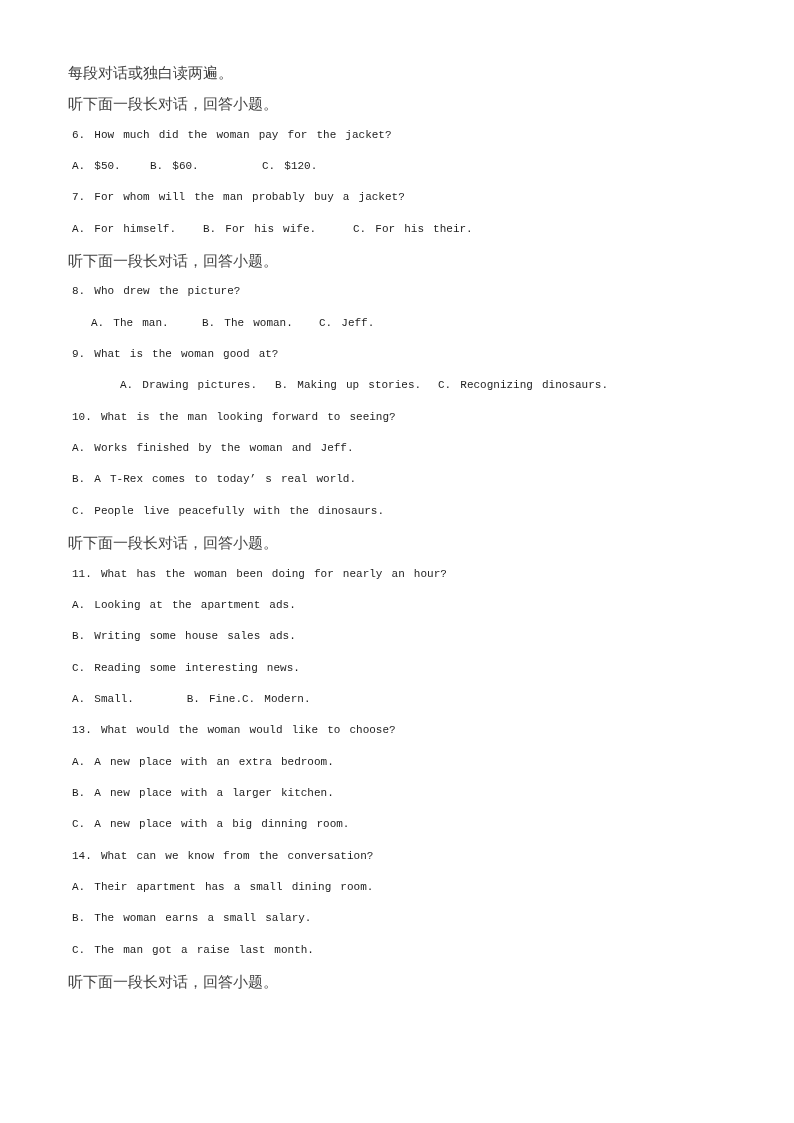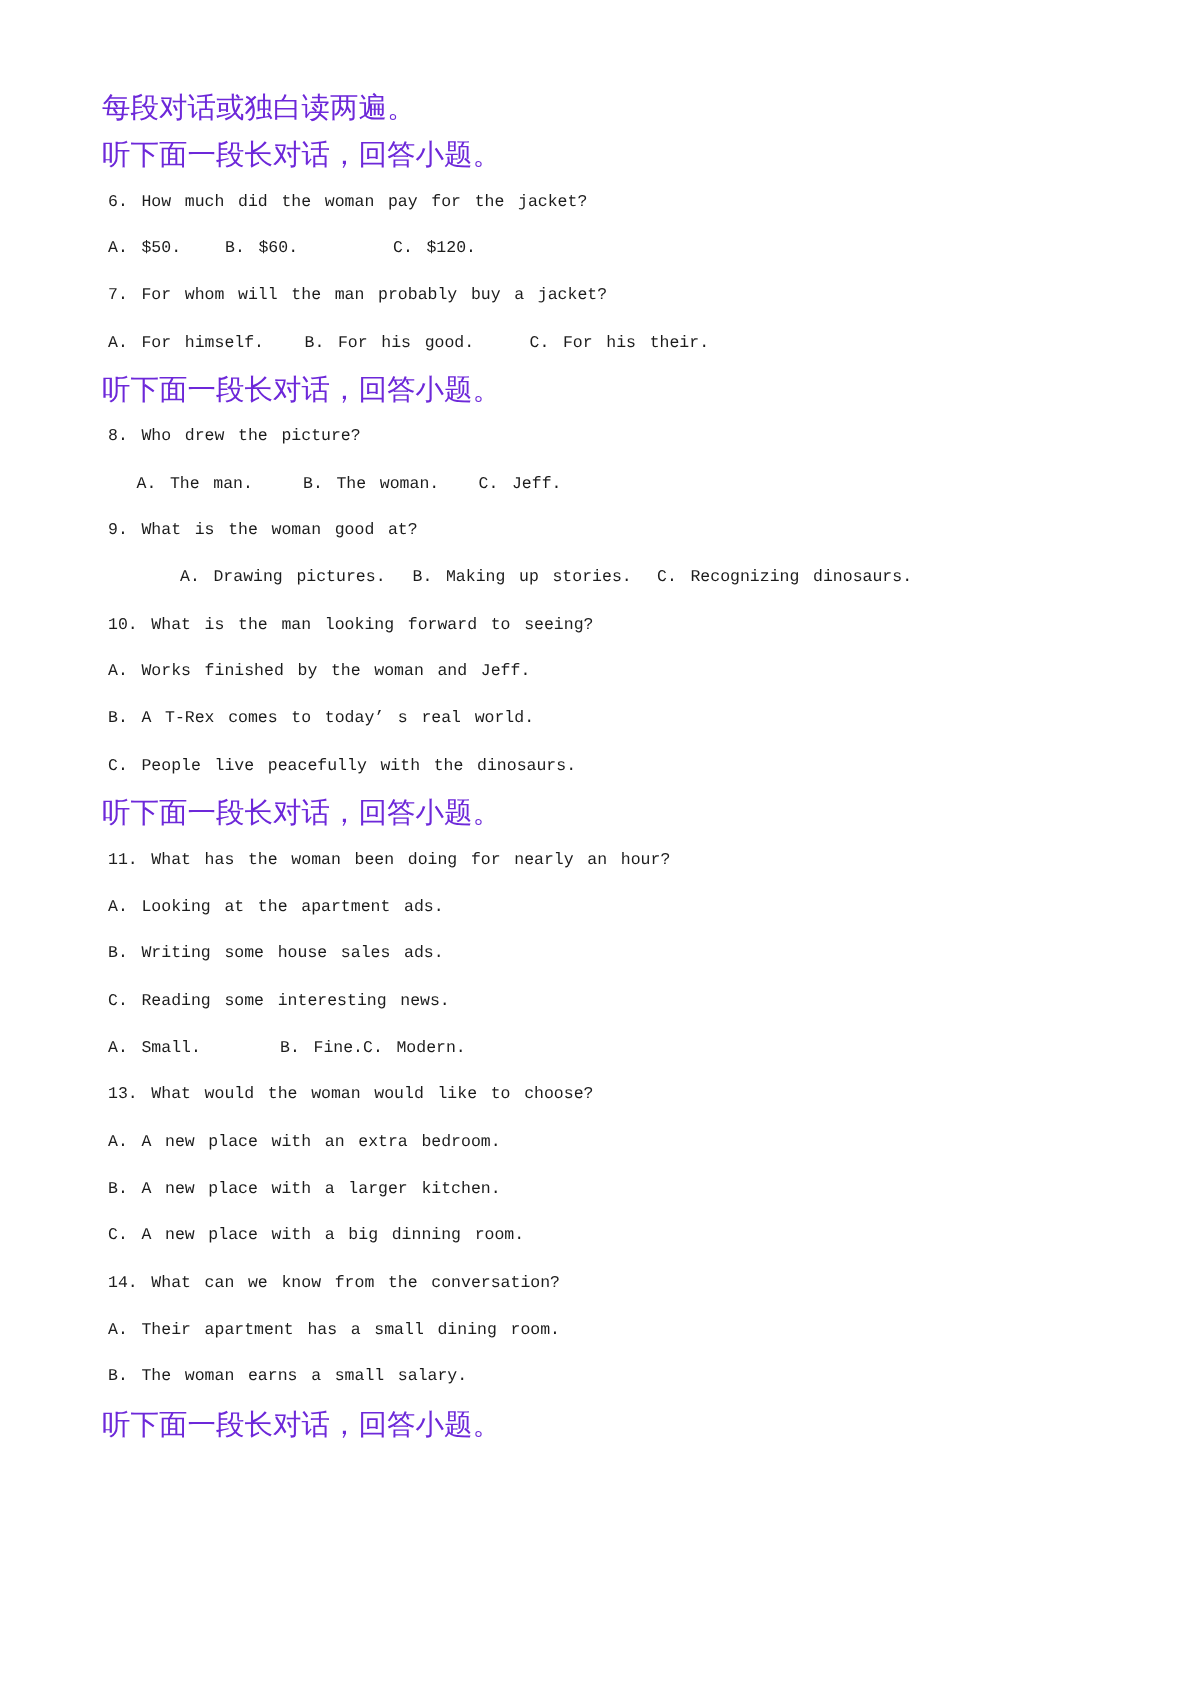--- a/index.html
+++ b/index.html
@@ -18,22 +18,22 @@
     color: #1c1c1c;
   }
   .line {
     margin: 0;
     line-height: 31.35px;
     height: 31.35px;
     white-space: pre;
   }
   .zh {
     font-family: "Liberation Sans", "DejaVu Sans", sans-serif;
-    font-size: 19px;
-    color: #6d28d9;
+    font-size: 15px;
+    color: #404040;
   }
   .en {
     font-family: "Liberation Mono", "DejaVu Sans Mono", monospace;
     font-size: 11px;
     word-spacing: 2.5px;
     padding-left: 4px;
     color: #1c1c1c;
   }
   .opts .opt {
     display: inline-block;
@@ -57,21 +57,21 @@
 <div class="page" data-name="exam-document-page">
 
   <p class="line zh" data-name="replay-instruction">每段对话或独白读两遍。</p>
 
   <p class="line zh" data-name="dialogue-section-heading-1">听下面一段长对话，回答小题。</p>
 
   <p class="line en" data-name="question-6-text">6. How much did the woman pay for the jacket?</p>
   <p class="line en opts" data-name="question-6-options"><span class="opt opt1" data-name="question-6-option-a">A. $50.</span><span class="opt opt2" data-name="question-6-option-b">B. $60.</span><span class="opt" data-name="question-6-option-c">C. $120.</span></p>
 
   <p class="line en" data-name="question-7-text">7. For whom will the man probably buy a jacket?</p>
-  <p class="line en opts" data-name="question-7-options"><span class="opt opt1" data-name="question-7-option-a">A. For himself.</span><span class="opt opt2" data-name="question-7-option-b">B. For his good.</span><span class="opt" data-name="question-7-option-c">C. For his their.</span></p>
+  <p class="line en opts" data-name="question-7-options"><span class="opt opt1" data-name="question-7-option-a">A. For himself.</span><span class="opt opt2" data-name="question-7-option-b">B. For his wife.</span><span class="opt" data-name="question-7-option-c">C. For his their.</span></p>
 
   <p class="line zh" data-name="dialogue-section-heading-2">听下面一段长对话，回答小题。</p>
 
   <p class="line en" data-name="question-8-text">8. Who drew the picture?</p>
   <p class="line en opts" data-name="question-8-options"><span class="opt opt1" data-name="question-8-option-a">A. The man.</span><span class="opt opt2" data-name="question-8-option-b">B. The woman.</span><span class="opt" data-name="question-8-option-c">C. Jeff.</span></p>
 
   <p class="line en" data-name="question-9-text">9. What is the woman good at?</p>
   <p class="line en opts" data-name="question-9-options"><span class="opt opt1" data-name="question-9-option-a">A. Drawing pictures.</span><span class="opt opt2" data-name="question-9-option-b">B. Making up stories.</span><span class="opt" data-name="question-9-option-c">C. Recognizing dinosaurs.</span></p>
 
   <p class="line en" data-name="question-10-text">10. What is the man looking forward to seeing?</p>
@@ -89,16 +89,17 @@
   <p class="line en opts" data-name="question-12-options"><span class="opt opt1" data-name="question-12-option-a">A. Small.</span><span class="opt opt2" data-name="question-12-option-b">B. Fine.</span><span class="opt" data-name="question-12-option-c">C. Modern.</span></p>
 
   <p class="line en" data-name="question-13-text">13. What would the woman would like to choose?</p>
   <p class="line en" data-name="question-13-option-a">A. A new place with an extra bedroom.</p>
   <p class="line en" data-name="question-13-option-b">B. A new place with a larger kitchen.</p>
   <p class="line en" data-name="question-13-option-c">C. A new place with a big dinning room.</p>
 
   <p class="line en" data-name="question-14-text">14. What can we know from the conversation?</p>
   <p class="line en" data-name="question-14-option-a">A. Their apartment has a small dining room.</p>
   <p class="line en" data-name="question-14-option-b">B. The woman earns a small salary.</p>
+  <p class="line en" data-name="question-14-option-c">C. The man got a raise last month.</p>
 
   <p class="line zh" data-name="dialogue-section-heading-4">听下面一段长对话，回答小题。</p>
 
 </div>
 
 </body></html>

